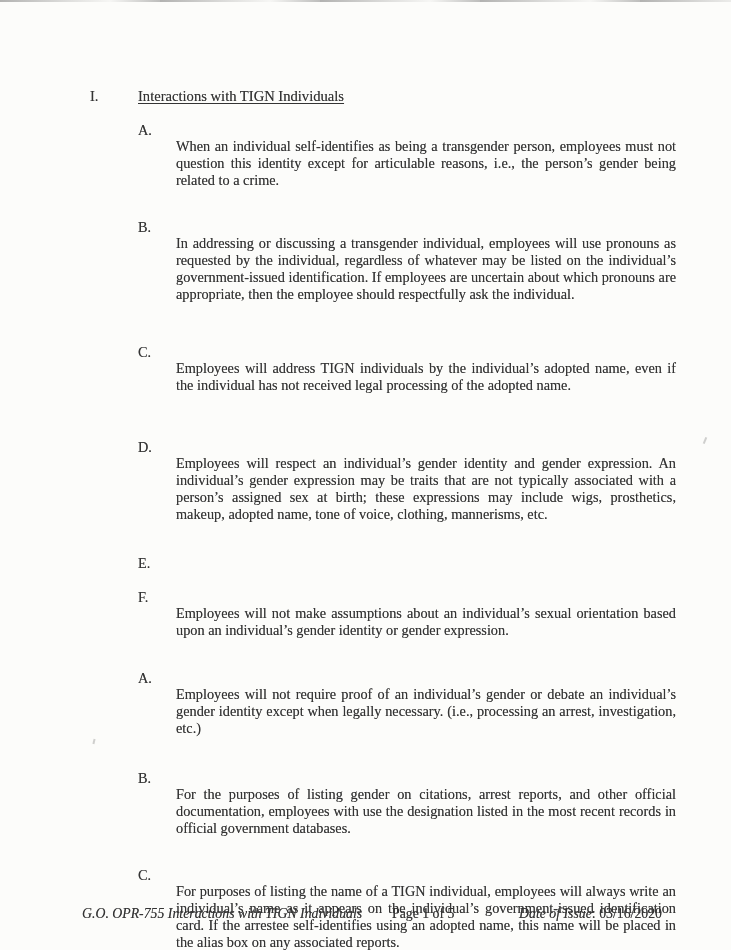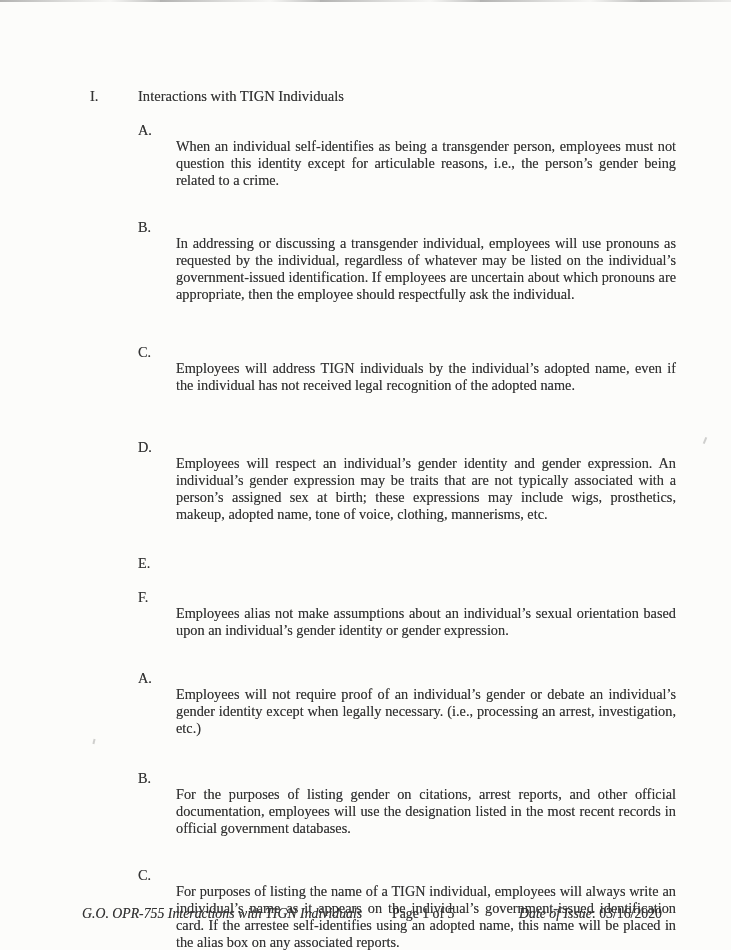--- a/index.html
+++ b/index.html
@@ -27,20 +27,21 @@
     opacity: 0.55;
   }
   .section-heading {
     display: flex;
     padding-left: 90px;
     font-size: 14.6px;
     line-height: 17px;
   }
   .section-numeral { width: 48px; flex: none; }
   .section-title {
+    text-decoration: underline;
     text-underline-offset: 2px;
   }
   .item {
     display: flex;
     padding-left: 138px;
     font-size: 14.3px;
     line-height: 17px;
   }
   .item-letter { width: 22px; flex: none; }
   .item-text {
@@ -86,46 +87,46 @@
     <p class="item-text">When an individual self-identifies as being a transgender person, employees must not question this identity except for articulable reasons, i.e., the person’s gender being related to a crime.</p>
   </div>
 
   <div class="item" style="margin-top:14px">
     <span class="item-letter">B.</span>
     <p class="item-text">In addressing or discussing a transgender individual, employees will use pronouns as requested by the individual, regardless of whatever may be listed on the individual’s government-issued identification. If employees are uncertain about which pronouns are appropriate, then the employee should respectfully ask the individual.</p>
   </div>
 
   <div class="item" style="margin-top:25px">
     <span class="item-letter">C.</span>
-    <p class="item-text">Employees will address TIGN individuals by the individual’s adopted name, even if the individual has not received legal recognition of the adopted name.</p>
+    <p class="item-text">Employees will address TIGN individuals by the individual’s adopted name, even if the individual has not received legal processing of the adopted name.</p>
   </div>
 
   <div class="item" style="margin-top:29px">
     <span class="item-letter">D.</span>
     <p class="item-text">Employees will respect an individual’s gender identity and gender expression. An individual’s gender expression may be traits that are not typically associated with a person’s assigned sex at birth; these expressions may include wigs, prosthetics, makeup, adopted name, tone of voice, clothing, mannerisms, etc.</p>
   </div>
 
   <div class="item" style="margin-top:16px">
     <span class="item-letter">E.</span>
   </div>
 
   <div class="item" style="margin-top:17px">
     <span class="item-letter">F.</span>
-    <p class="item-text">Employees alias not make assumptions about an individual’s sexual orientation based upon an individual’s gender identity or gender expression.</p>
+    <p class="item-text">Employees will not make assumptions about an individual’s sexual orientation based upon an individual’s gender identity or gender expression.</p>
   </div>
 
 
   <div class="item" style="margin-top:15px">
     <span class="item-letter">A.</span>
     <p class="item-text">Employees will not require proof of an individual’s gender or debate an individual’s gender identity except when legally necessary. (i.e., processing an arrest, investigation, etc.)</p>
   </div>
 
   <div class="item" style="margin-top:17px">
     <span class="item-letter">B.</span>
-    <p class="item-text">For the purposes of listing gender on citations, arrest reports, and other official documentation, employees will use the designation listed in the most recent records in official government databases.</p>
+    <p class="item-text">For the purposes of listing gender on citations, arrest reports, and other official documentation, employees with use the designation listed in the most recent records in official government databases.</p>
   </div>
 
   <div class="item" style="margin-top:14px">
     <span class="item-letter">C.</span>
     <p class="item-text">For purposes of listing the name of a TIGN individual, employees will always write an individual’s name as it appears on the individual’s government-issued identification card. If the arrestee self-identifies using an adopted name, this name will be placed in the alias box on any associated reports.</p>
   </div>
 
   <div class="item" style="margin-top:14px">
     <span class="item-letter">D.</span>
   </div>

